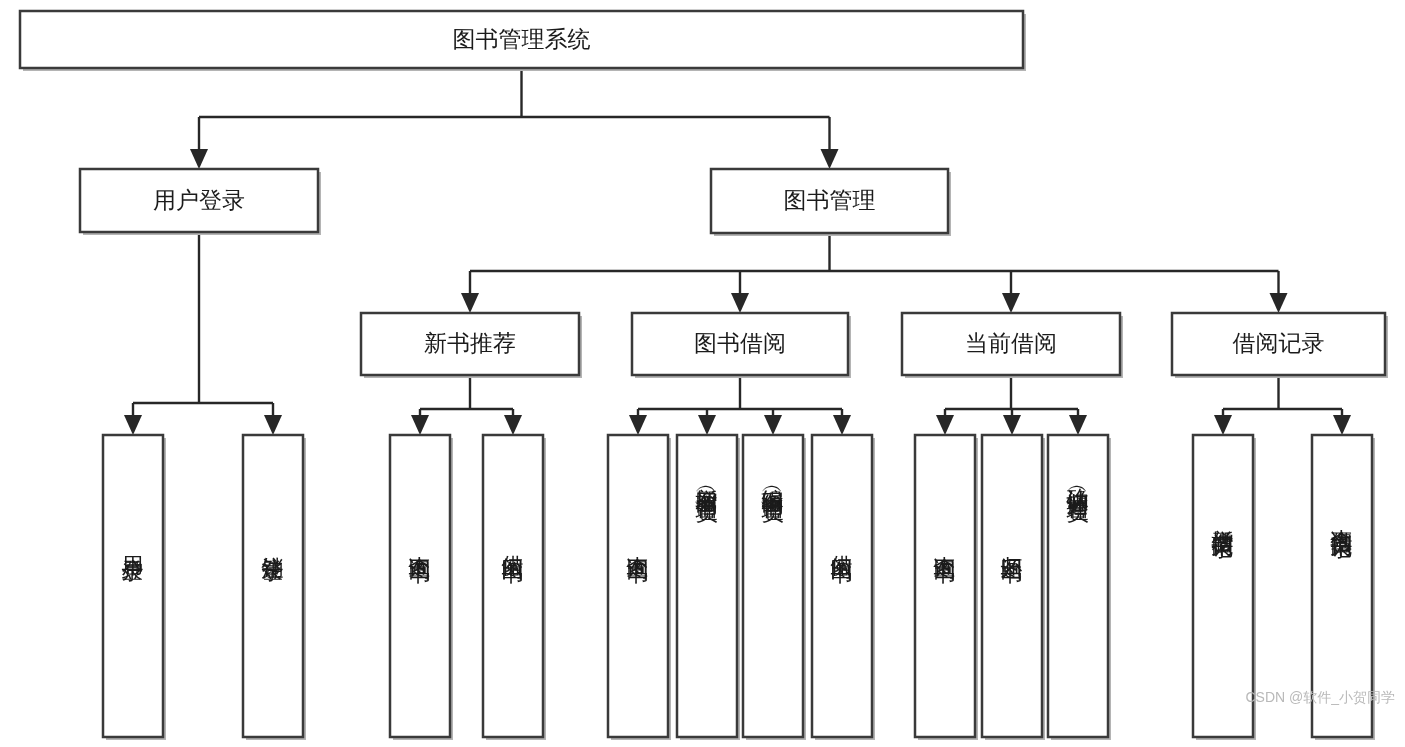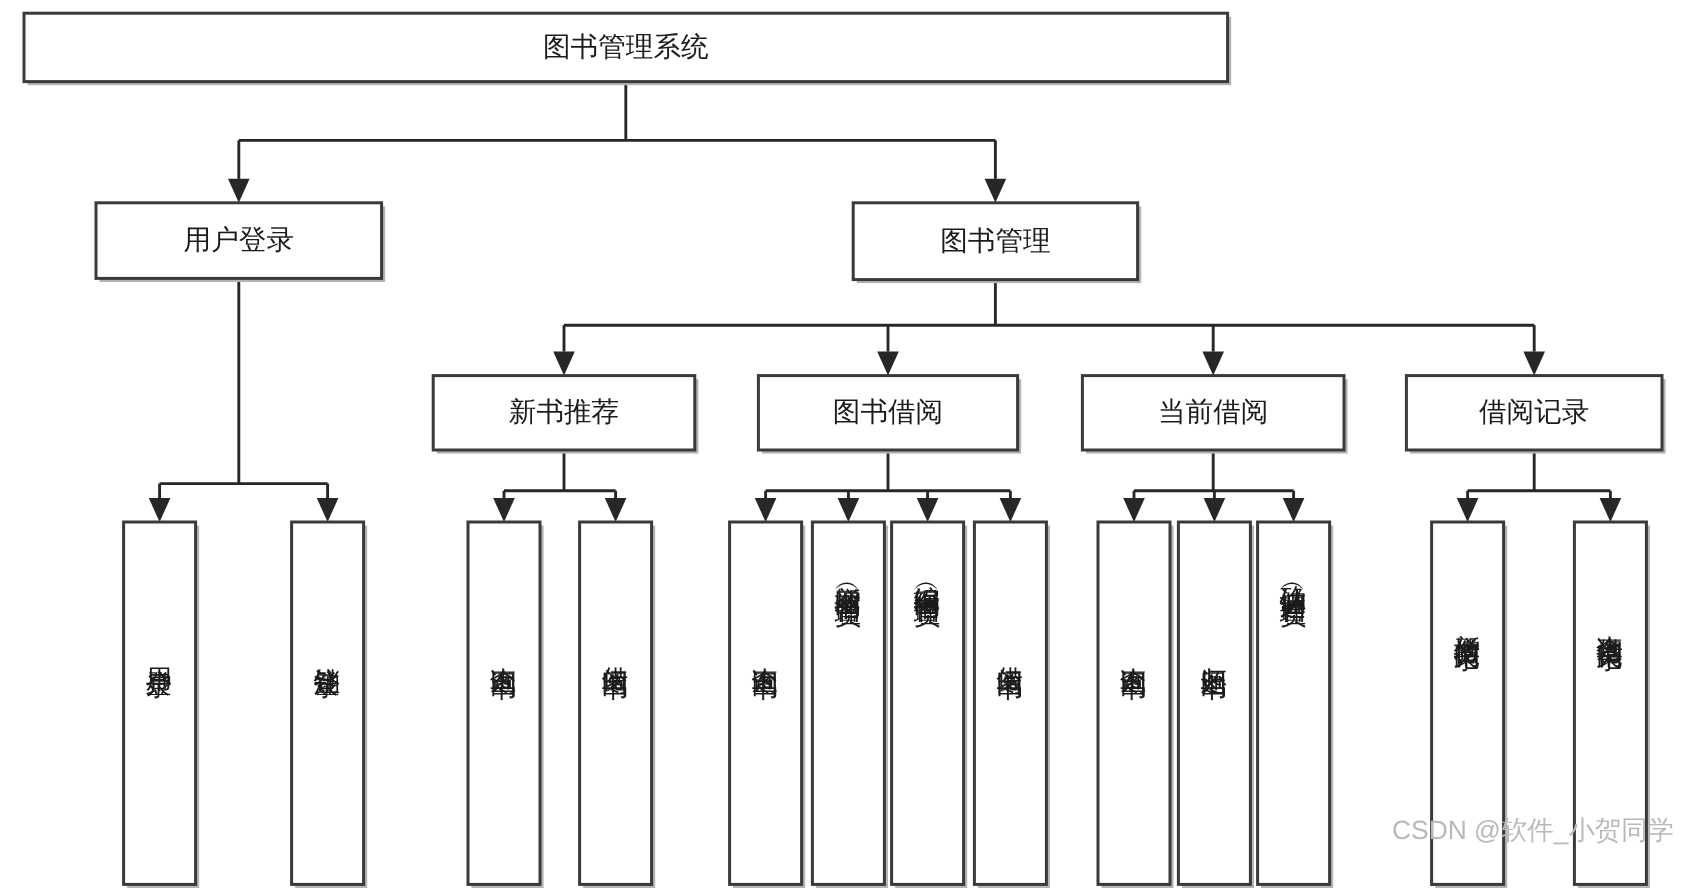--- a/index.html
+++ b/index.html
@@ -60,21 +60,21 @@
     text-orientation: upright;
     letter-spacing: 2px;
     dominant-baseline: central;
     text-anchor: middle;
   }
   .watermark {
     position: absolute;
     right: 10px;
     bottom: 5px;
     font-family: "Liberation Sans", "DejaVu Sans", sans-serif;
-    font-size: 22px;
+    font-size: 14px;
     color: #b9b9b9;
     white-space: nowrap;
     pointer-events: none;
     padding-left: 44px;
   }
 </style>
 </head>
 <body>
 
 <div id="diagram-root">

